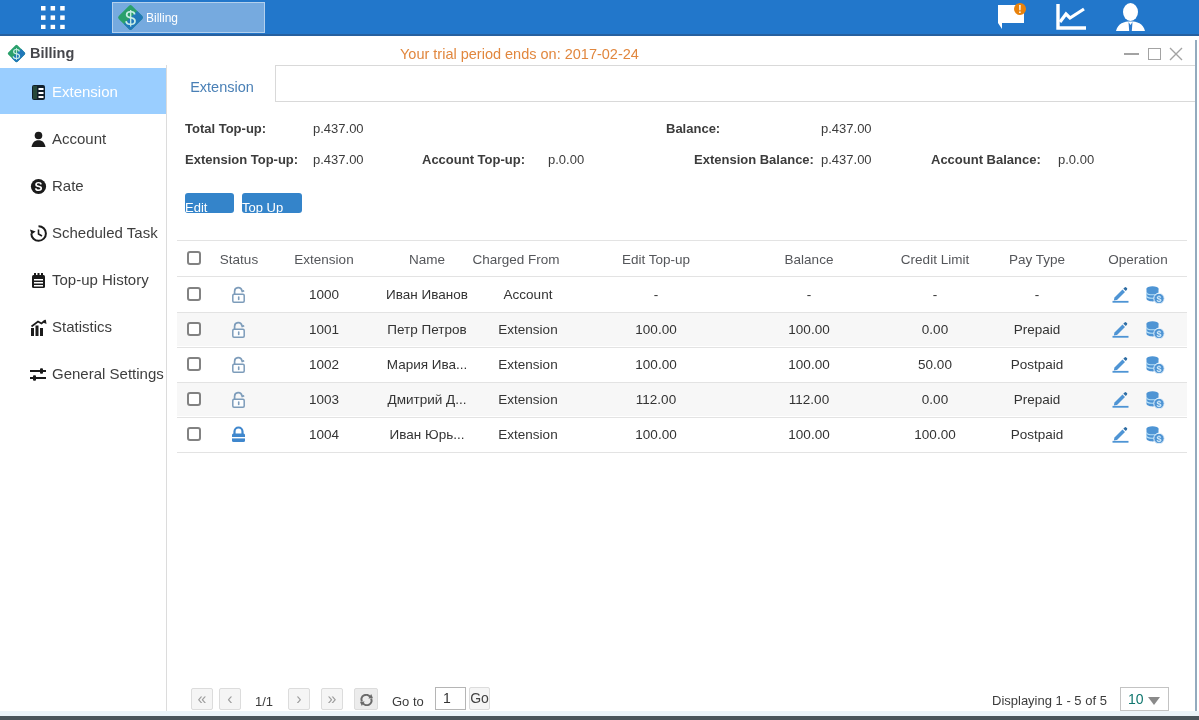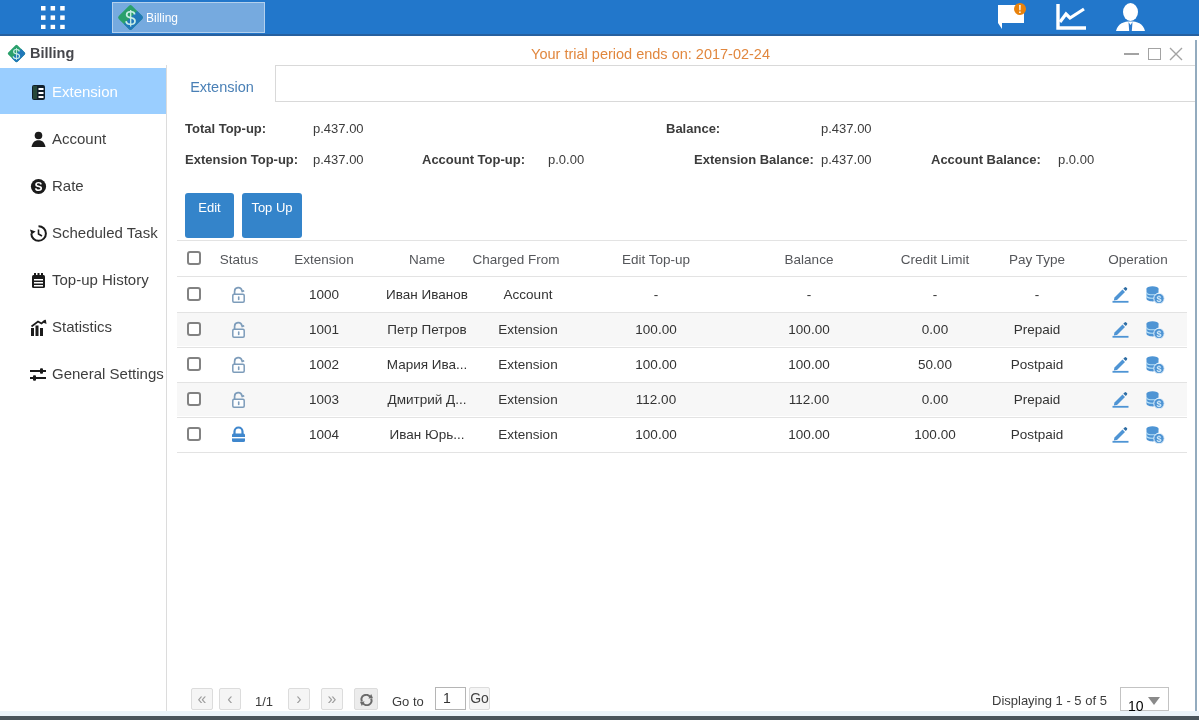--- a/index.html
+++ b/index.html
@@ -9,57 +9,57 @@
 
 
 #topnav { left:0; top:0; width:1199px; height:34px; background:#2277cb; }
 #topedge { left:0; top:34px; width:1199px; height:2.5px; background:#27609f; }
 #apptab { left:112px; top:2px; width:153px; height:31px; background:rgba(255,255,255,.38); border:1px solid rgba(255,255,255,.45); }
 #apptab .txt { position:absolute; left:33px; top:8px; color:#fff; font-size:12px; }
 
 
 #titlebar { left:0; top:36px; width:1199px; height:29px; background:#fff; }
 #title-text { position:absolute; left:30px; top:45px; font-size:14.5px; font-weight:bold; color:#46474c; }
-#trial { position:absolute; left:400px; top:46px; width:370px; text-align:right; font-size:14.5px; color:#e1873e; }
+#trial { position:absolute; left:400px; top:46px; width:370px; text-align:left; font-size:14.5px; color:#e1873e; }
 .winbtn { position:absolute; color:#9b9b9b; }
 
 
 #sidebar { left:0; top:65px; width:167px; height:647px; background:#fff; border-right:1px solid #dcdcdc; }
 .sitem { position:absolute; left:0; width:166px; height:47px; font-size:15px; color:#3e3e3e; }
 .sitem .label { position:absolute; left:52px; top:15px; }
 .sitem .ic { position:absolute; left:30px; top:16px; width:17px; height:17px; }
 .sitem.sel { background:#9aceff; color:#fff; }
 
 
 #striptop { left:168px; top:65px; width:1027px; height:1px; background:#d9d9d9; }
 #stripbot { left:276px; top:101px; width:919px; height:1px; background:#d9d9d9; }
 #acttab { left:168px; top:65px; width:108px; height:37px; background:#fff; border-right:1px solid #d9d9d9; }
 #acttab span { position:absolute; left:0; width:108px; top:14px; text-align:center; color:#4a80b6; font-size:14.5px; }
 
 
 .lbl { position:absolute; font-size:13px; font-weight:bold; color:#3c3c3c; }
 .val { position:absolute; font-size:13px; color:#3c3c3c; }
 
 
-.btn { position:absolute; top:193px; height:45px; background:#3484ca; border-radius:3px; color:#fff; font-size:13px; text-align:center; line-height:30px; }
+.btn { position:absolute; top:193px; height:20px; background:#3484ca; border-radius:3px; color:#fff; font-size:13px; text-align:left; line-height:30px; }
 .hline { position:absolute; left:177px; width:1010px; height:1px; background:#e3e3e3; }
 .hdr { position:absolute; font-size:13.5px; color:#54565a; transform:translateX(-50%); white-space:nowrap; }
 .cell { position:absolute; font-size:13.5px; color:#333; transform:translateX(-50%); white-space:nowrap; }
 .rowbg { position:absolute; left:177px; width:1010px; height:34px; background:#f7f7f7; }
 .cb { position:absolute; left:187px; width:14px; height:14px; border:2px solid #828282; border-radius:3px; background:#fff; }
 
 
 .pgbtn { position:absolute; top:688px; width:22px; height:22px; background:#f5f5f5; border:1px solid #dcdcdc; border-radius:2px; color:#9e9e9e; text-align:center; font-size:16px; line-height:19px; }
 #pgtext { position:absolute; top:694px; left:255px; font-size:13px; color:#3c3c3c; }
 #goto { position:absolute; top:694px; left:392px; font-size:13px; color:#3c3c3c; }
 #goin { position:absolute; top:687px; left:435px; width:31px; height:23px; border:1px solid #b5b5b5; font-size:14px; color:#333; padding-left:7px; line-height:21px; background:#fff; }
 #gobtn { position:absolute; top:687px; left:469px; width:21px; height:23px; background:#f5f5f5; border:1px solid #dcdcdc; border-radius:2px; font-size:14px; color:#444; text-align:center; line-height:21px; }
 #disp { position:absolute; top:693px; left:992px; font-size:13px; color:#3c3c3c; }
 #psize { position:absolute; top:687px; left:1120px; width:49px; height:24px; border:1px solid #c3c3c3; background:#fff; }
-#psize span { position:absolute; left:7px; top:3px; font-size:14px; color:#000000;margin-top:7px; }
+#psize span { position:absolute; left:7px; top:3px; font-size:14px; color:#0f766e; }
 
 #botlight { left:0; top:711px; width:1199px; height:5px; background:#ebf3f9; }
 #botbar { left:0; top:716px; width:1199px; height:4px; background:#4a545b; }
 #rightborder { left:1195px; top:40px; width:2px; height:671px; background:#93abbe; }
 </style>
 </head>
 <body>
 
 <svg width="0" height="0" style="position:absolute">
   <defs>

